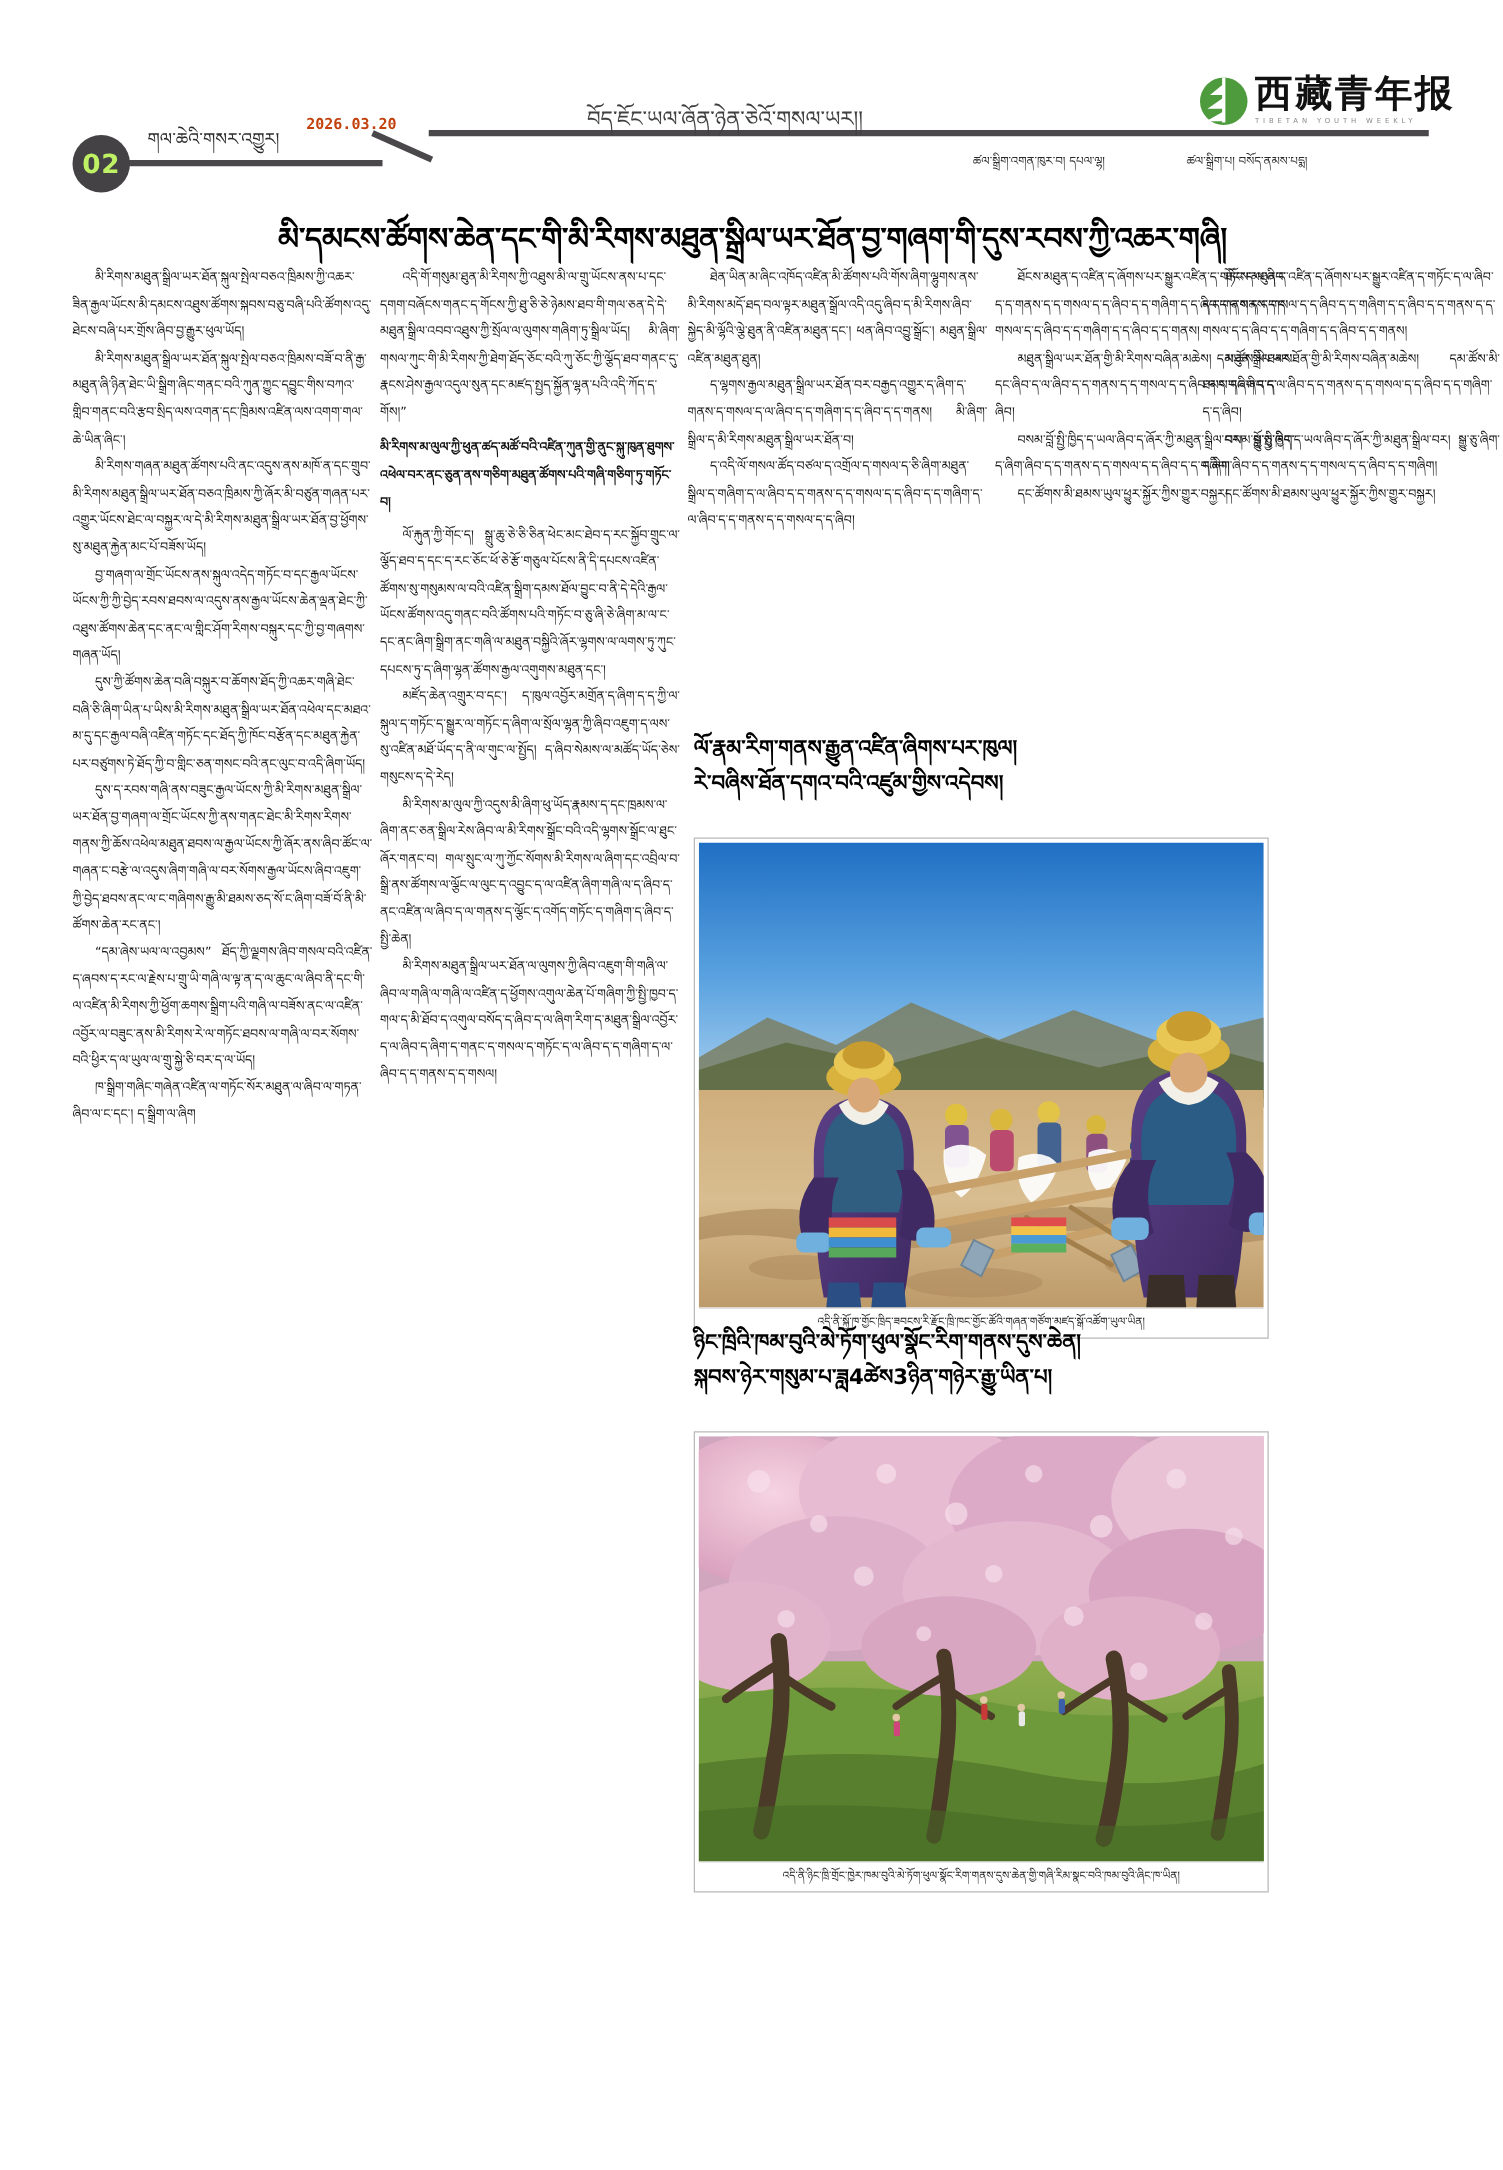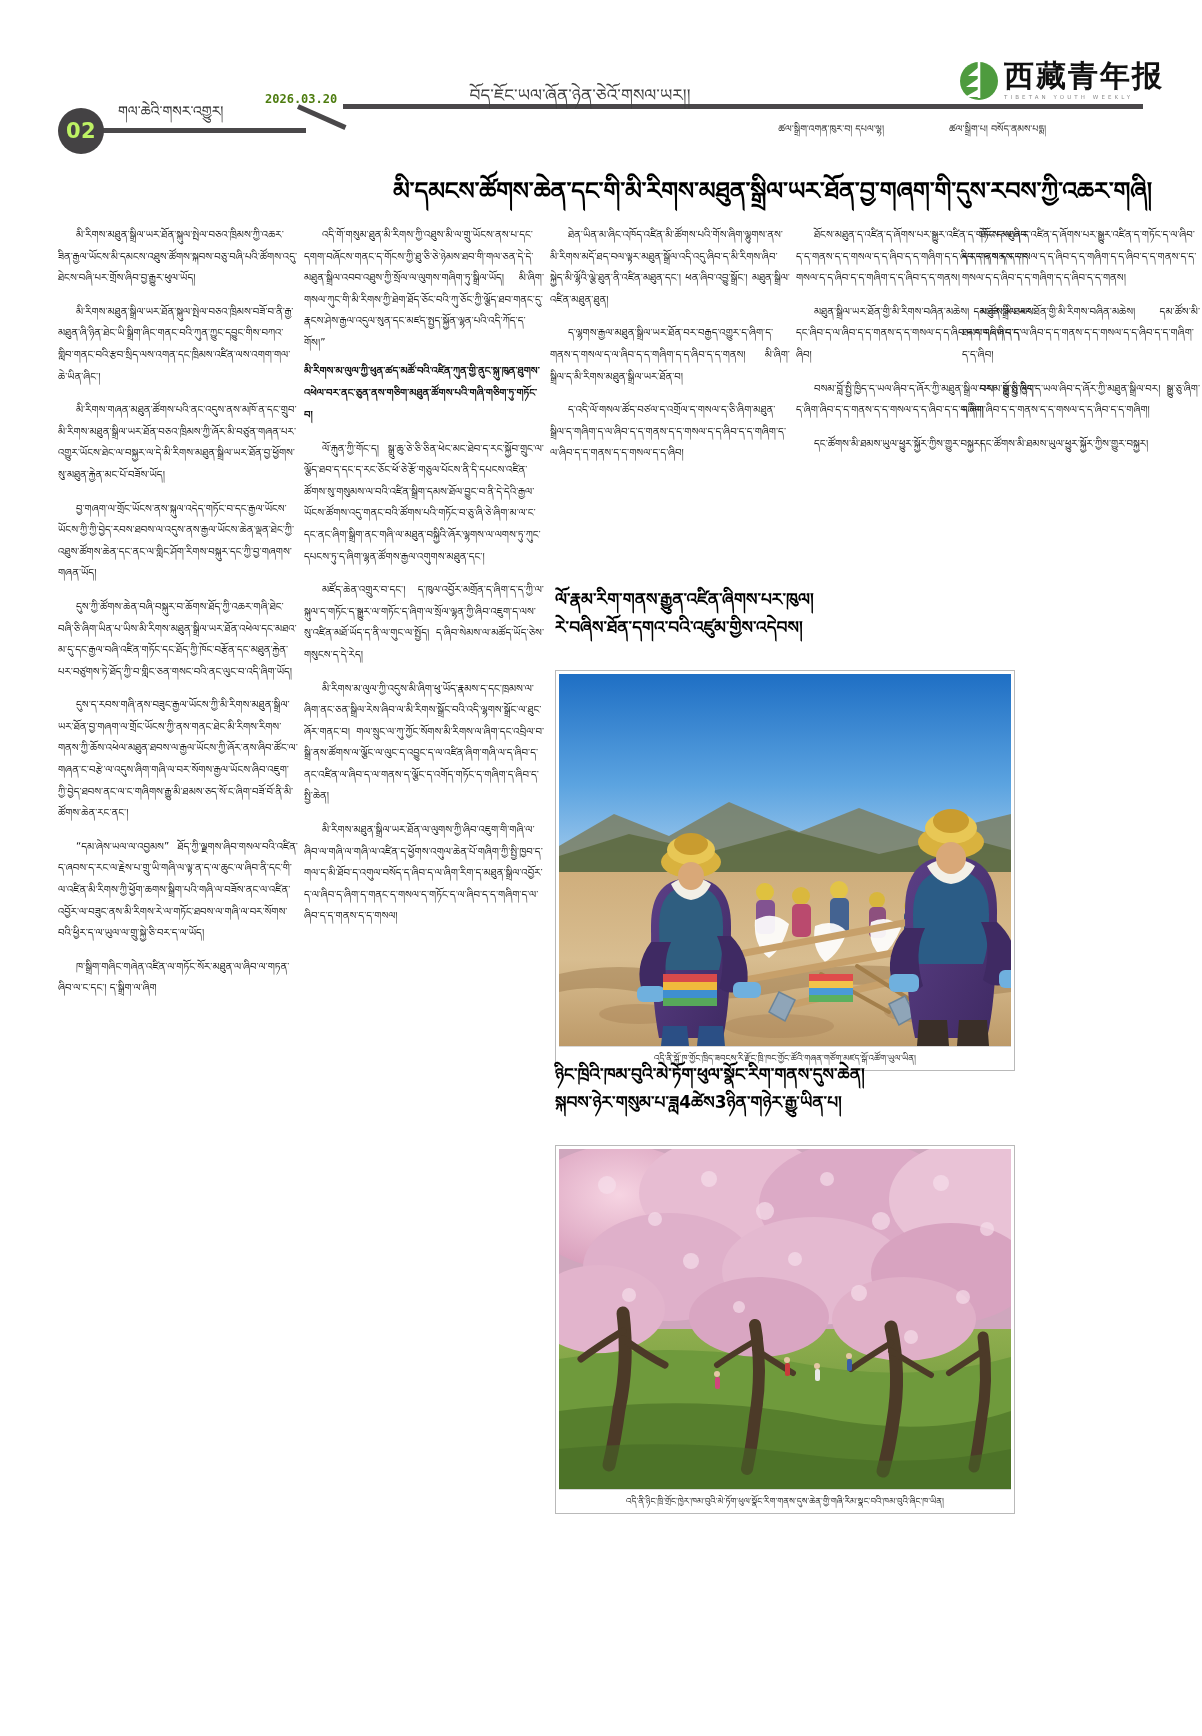--- a/index.html
+++ b/index.html
@@ -23,21 +23,21 @@
     font-weight: 700; font-size: 21px; letter-spacing: 0.5px;
   }
   .section-label {
     position: absolute; left: 118px; top: 95px;
     font-size: 14px; color: #2b2b2b; white-space: nowrap;
     font-family: "DejaVu Sans", sans-serif;
   }
   .issue-date {
     position: absolute; left: 245px; top: 92px;
     font-family: "DejaVu Sans Mono", monospace;
-    font-size: 12px; font-weight: 700; color: #4d7c0f; letter-spacing: 0px; margin-left: 20px;
+    font-size: 12px; font-weight: 700; color: #c2410c; letter-spacing: 0px;
   }
   .header-rule-group { position: absolute; left: 0; top: 0; width: 1202px; height: 150px; }
   .rule-left {
     position: absolute; left: 100px; top: 128px;
     width: 206px; height: 5px; background: #4a484a;
   }
   .rule-diag {
     position: absolute; left: 298px; top: 104px;
     width: 52px; height: 5px; background: #4a484a;
     transform: rotate(24deg); transform-origin: left center;
@@ -69,41 +69,41 @@
   .credit-line {
     position: absolute; top: 118px;
     font-size: 9.5px; color: #2b2b2b; white-space: nowrap;
   }
   .credit-a { right: 318px; margin-left: 30px; }
   .credit-b { right: 156px; }
 
   
   .main-headline {
     position: absolute; left: 52px; top: 164px; width: 1100px;
-    text-align: right;
+    text-align: center;
     font-size: 24px; font-weight: 700; color: #000;
     letter-spacing: -0.2px; white-space: nowrap;
     font-family: "DejaVu Sans", sans-serif;
   }
 
   
   .cols { position: absolute; left: 58px; top: 212px; width: 1090px; }
   .col {
     position: absolute; top: 0; width: 240px;
     font-size: 10.1px; line-height: 21.6px; color: #111;
     text-align: justify; text-justify: inter-character;
     font-family: "DejaVu Sans", sans-serif;
   }
   .col-1 { left: 0px;   height: 1240px; }
   .col-2 { left: 246px; height: 1270px; }
   .col-3 { left: 492px; height: 1270px; }
   .col-4 { left: 738px; height: 348px; width: 240px; }
   .col-5 { left: 904px; height: 348px; width: 238px; }
 
-  .col p { margin: 12px 0 0 0; text-indent: 18px; }
+  .col p { margin: 0 0 0 0; text-indent: 18px; }
   .col .subhead {
     font-weight: 700; text-indent: 0; display: block;
     margin: 6px 0 4px 0; line-height: 22px;
   }
 
   
   .photo-block { position: absolute; }
   .photo-title {
     text-align: left; font-weight: 700; font-size: 17px;
     line-height: 28px; color: #000; margin-bottom: 10px;

